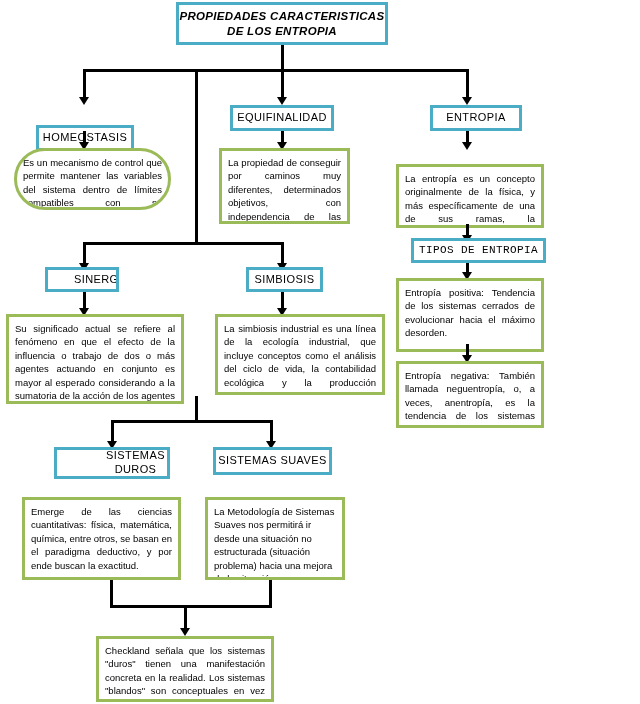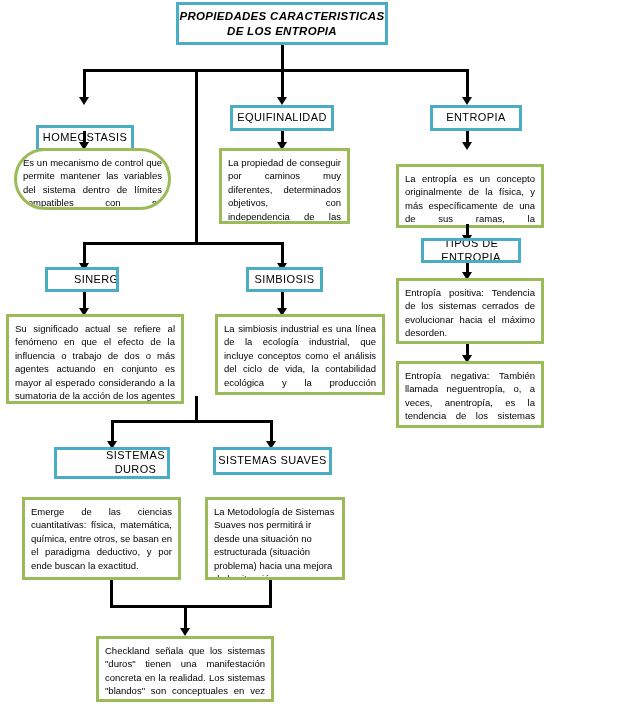--- a/index.html
+++ b/index.html
@@ -113,28 +113,28 @@
 
   <div class="box txt" style="left:14px; top:148px; width:157px; height:62px;border-radius:32px;">Es un mecanismo de control que permite mantener las variables del sistema dentro de límites compatibles con su supervivencia</div>
 
   <div class="box txt" style="left:219px; top:148px; width:131px; height:76px;">La propiedad de conseguir por caminos muy diferentes, determinados objetivos, con independencia de las condiciones individuales que posea el sistema</div>
 
   <div class="box txt" style="left:396px; top:164px; width:148px; height:64px;">La entropía es un concepto originalmente de la física, y más específicamente de una de sus ramas, la termodinámica.</div>
 
   <div class="ln vl" style="left:466px; top:224px; width:3px; height:14px;"></div>
   <div class="arrow" style="left:462px; top:235px;"></div>
 
-  <div class="box hdr" style="left:421px; top:238px; width:100px; height:25px;">
+  <div class="box hdr" style="left:411px; top:238px; width:135px; height:25px;font-family:Liberation Mono, monospace;">
     <span>TIPOS DE ENTROPIA</span>
   </div>
 
   <div class="ln vl" style="left:466px; top:263px; width:3px; height:12px;"></div>
   <div class="arrow" style="left:462px; top:272px;"></div>
 
-  <div class="box txt" style="left:396px; top:278px; width:148px; height:66px;">Entropía positiva: Tendencia de los sistemas cerrados de evolucionar hacia el máximo desorden.</div>
+  <div class="box txt" style="left:396px; top:278px; width:148px; height:74px;">Entropía positiva: Tendencia de los sistemas cerrados de evolucionar hacia el máximo desorden.</div>
 
   <div class="ln vl" style="left:466px; top:344px; width:3px; height:14px;"></div>
   <div class="arrow" style="left:462px; top:355px;"></div>
 
   <div class="box txt" style="left:396px; top:361px; width:148px; height:67px;">Entropía negativa: También llamada neguentropía, o, a veces, anentropía, es la tendencia de los sistemas abiertos</div>
 
   <div class="ln vl" style="left:195px; top:69px; width:3px; height:175px;"></div>
   <div class="ln hl" style="left:83px; top:242px; width:200px; height:3px;"></div>
 
   <div class="ln vl" style="left:83px; top:242px; width:3px; height:24px;"></div>

